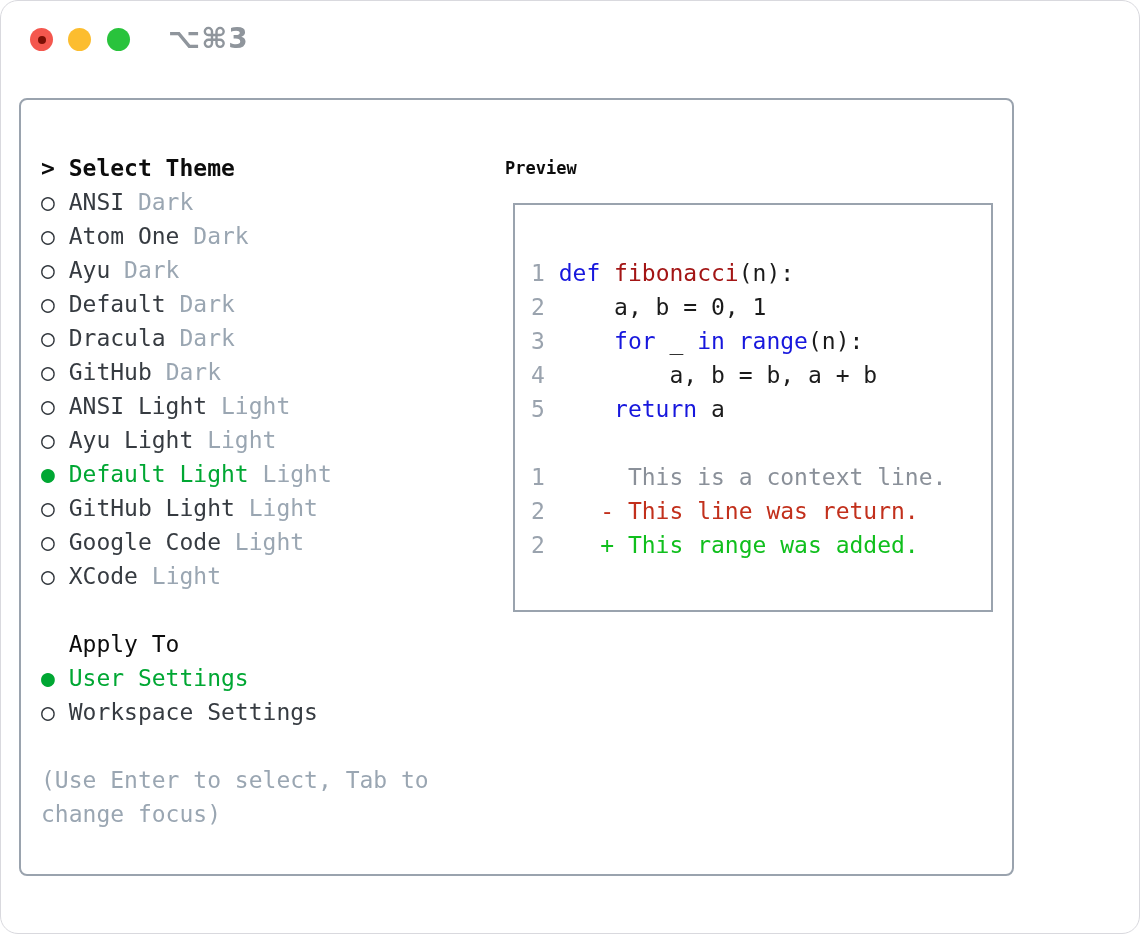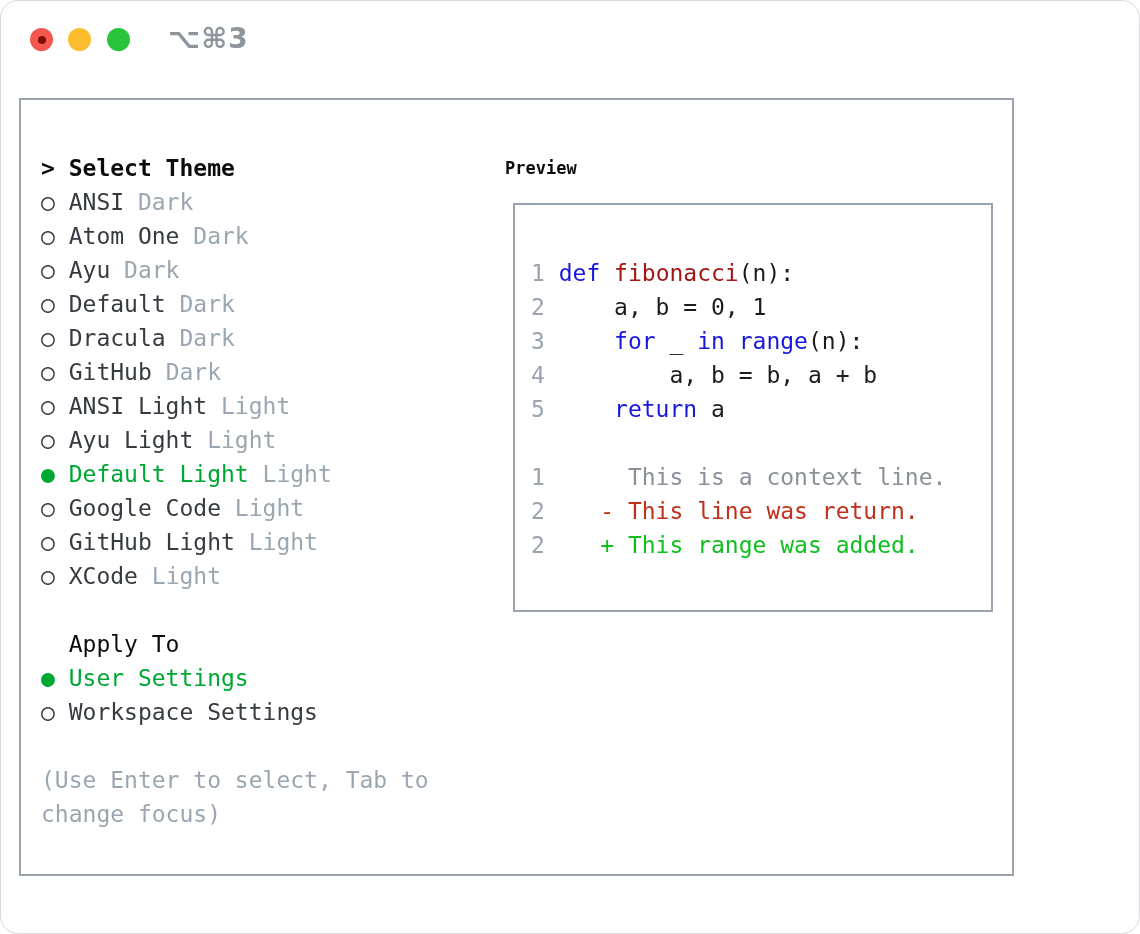--- a/index.html
+++ b/index.html
@@ -21,21 +21,21 @@
   .tl-yellow { left:67px;  background:#fcbd2f; }
   .tl-green  { left:106px; background:#29c33c; }
   .shortcut {
     position:absolute; left:167px; top:22px; font-size:28px; line-height:32px;
     color:#8f959c; font-family:"DejaVu Sans", sans-serif; font-weight:bold; letter-spacing:1px;
   }
 
   
   .panel {
     position:absolute; left:18px; top:97px; width:995px; height:778px;
-    background:#ffffff; border:2px solid #9aa3ae; border-radius:0;
+    background:#ffffff; border:2px solid #9aa3ae; border-radius:8px;
   }
 
   .left-col { position:absolute; left:20px; top:51px; width:440px;
               font-size:23px; line-height:34px; color:#363b41; }
   .row { white-space:nowrap; height:34px; }
   .marker { display:inline-block; width:2ch; color:#363b41; }
   .hdr .marker, .hdr .label { color:#0c0c0c; font-weight:bold; }
   .theme-item .name { color:#363b41; }
   .theme-item .variant { margin-left:1ch; color:#9aa6b2; }
   .theme-item.selected .marker, .theme-item.selected .name { color:#00a733; }
@@ -111,25 +111,25 @@
 
   <div class="row theme-item">
     <span class="marker">○</span><span class="name">Ayu Light</span><span class="variant">Light</span>
   </div>
 
   <div class="row theme-item selected">
     <span class="marker">●</span><span class="name">Default Light</span><span class="variant">Light</span>
   </div>
 
   <div class="row theme-item">
-    <span class="marker">○</span><span class="name">Google Code</span><span class="variant">Light</span>
+    <span class="marker">○</span><span class="name">GitHub Light</span><span class="variant">Light</span>
   </div>
 
   <div class="row theme-item">
-    <span class="marker">○</span><span class="name">GitHub Light</span><span class="variant">Light</span>
+    <span class="marker">○</span><span class="name">Google Code</span><span class="variant">Light</span>
   </div>
 
   <div class="row theme-item">
     <span class="marker">○</span><span class="name">XCode</span><span class="variant">Light</span>
   </div>
 </div>
 
       <div class="spacer"></div>
 
       <div class="row apply-hdr">

